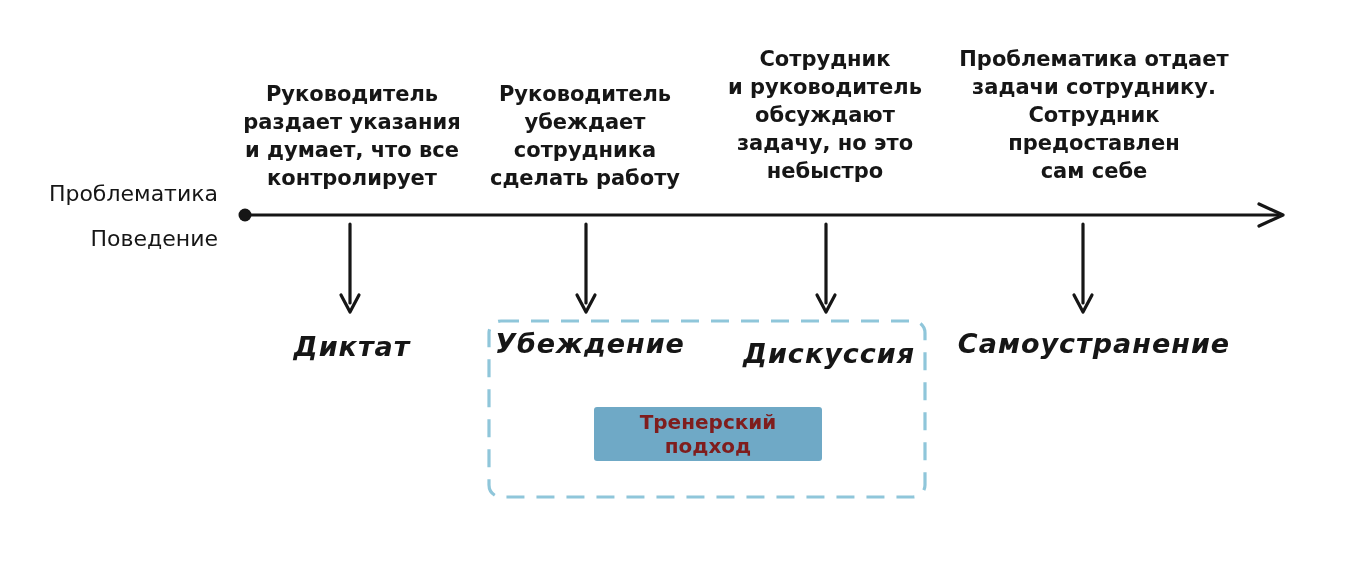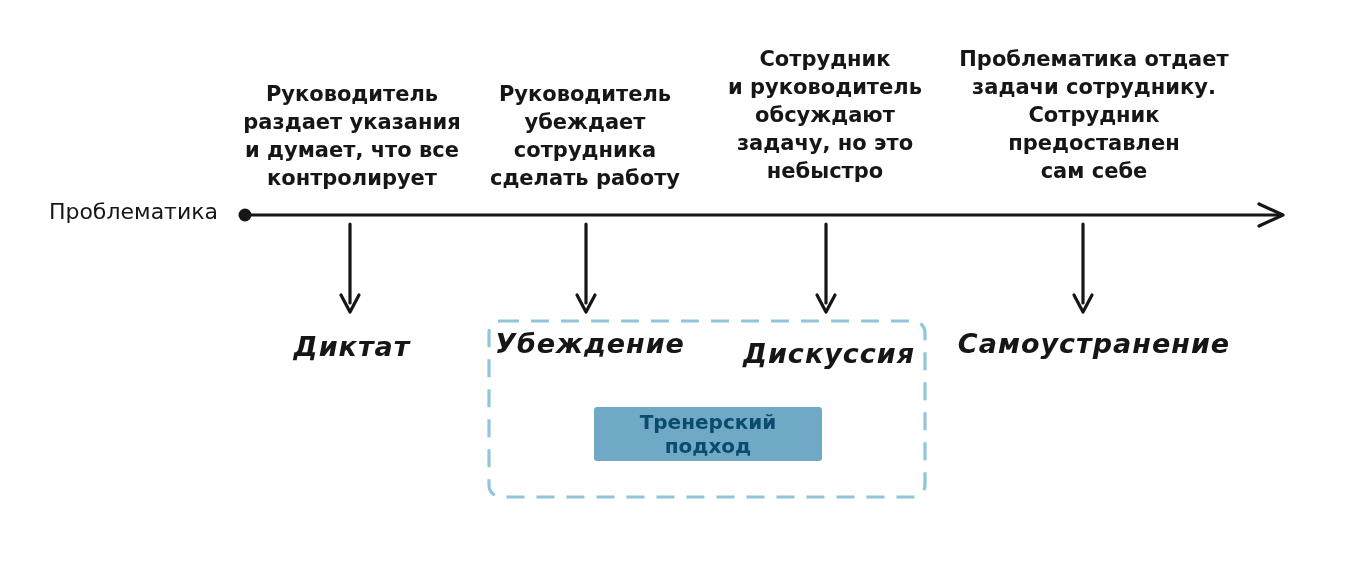--- a/index.html
+++ b/index.html
@@ -15,21 +15,21 @@
     font-family: "DejaVu Sans", "Liberation Sans", sans-serif;
     color: var(--ink, #161616);
     overflow: hidden;
   }
   .abs { position: absolute; }
 
   
   .axis-labels {
     left: 16px;
     width: 202px;
-    top: 199px;
+    top: 181px;
     text-align: right;
     font-size: 22px;
     font-weight: 500;
     line-height: 26px;
   }
   .axis-labels .lbl-top { margin-bottom: 19px; }
 
   
   .problem {
     text-align: center;
@@ -76,21 +76,21 @@
     stroke-dasharray: 18 12;
   }
 
   
   .coaching-chip {
     left: 594px;
     top: 407px;
     width: 228px;
     height: 54px;
     background: var(--coaching-fill, #6FA9C6);
-    color: #0c4a6e;
+    color: #7f1d1d;
     font-size: 20px;
     font-weight: 700;
     display: flex;
     align-items: center;
     justify-content: center;
     border-radius: 3px;
     text-align: center;
   }
 </style>
 </head>
@@ -119,20 +119,21 @@
       <path class="stroke" d="M 817 295 L 826 312 L 835 295"></path>
     </g>
     <g>
       <line class="stroke" x1="1083" y1="224" x2="1083" y2="303"></line>
       <path class="stroke" d="M 1074 295 L 1083 312 L 1092 295"></path>
     </g>
   </svg>
 
   <div class="abs axis-labels">
     <div class="lbl-top">Проблематика</div>
+    <div class="lbl-bottom">Поведение</div>
   </div>
 
   <div class="abs problem p1">Руководитель
 раздает указания
 и думает, что все
 контролирует</div>
   <div class="abs problem p2">Руководитель
 убеждает
 сотрудника
 сделать работу</div>

